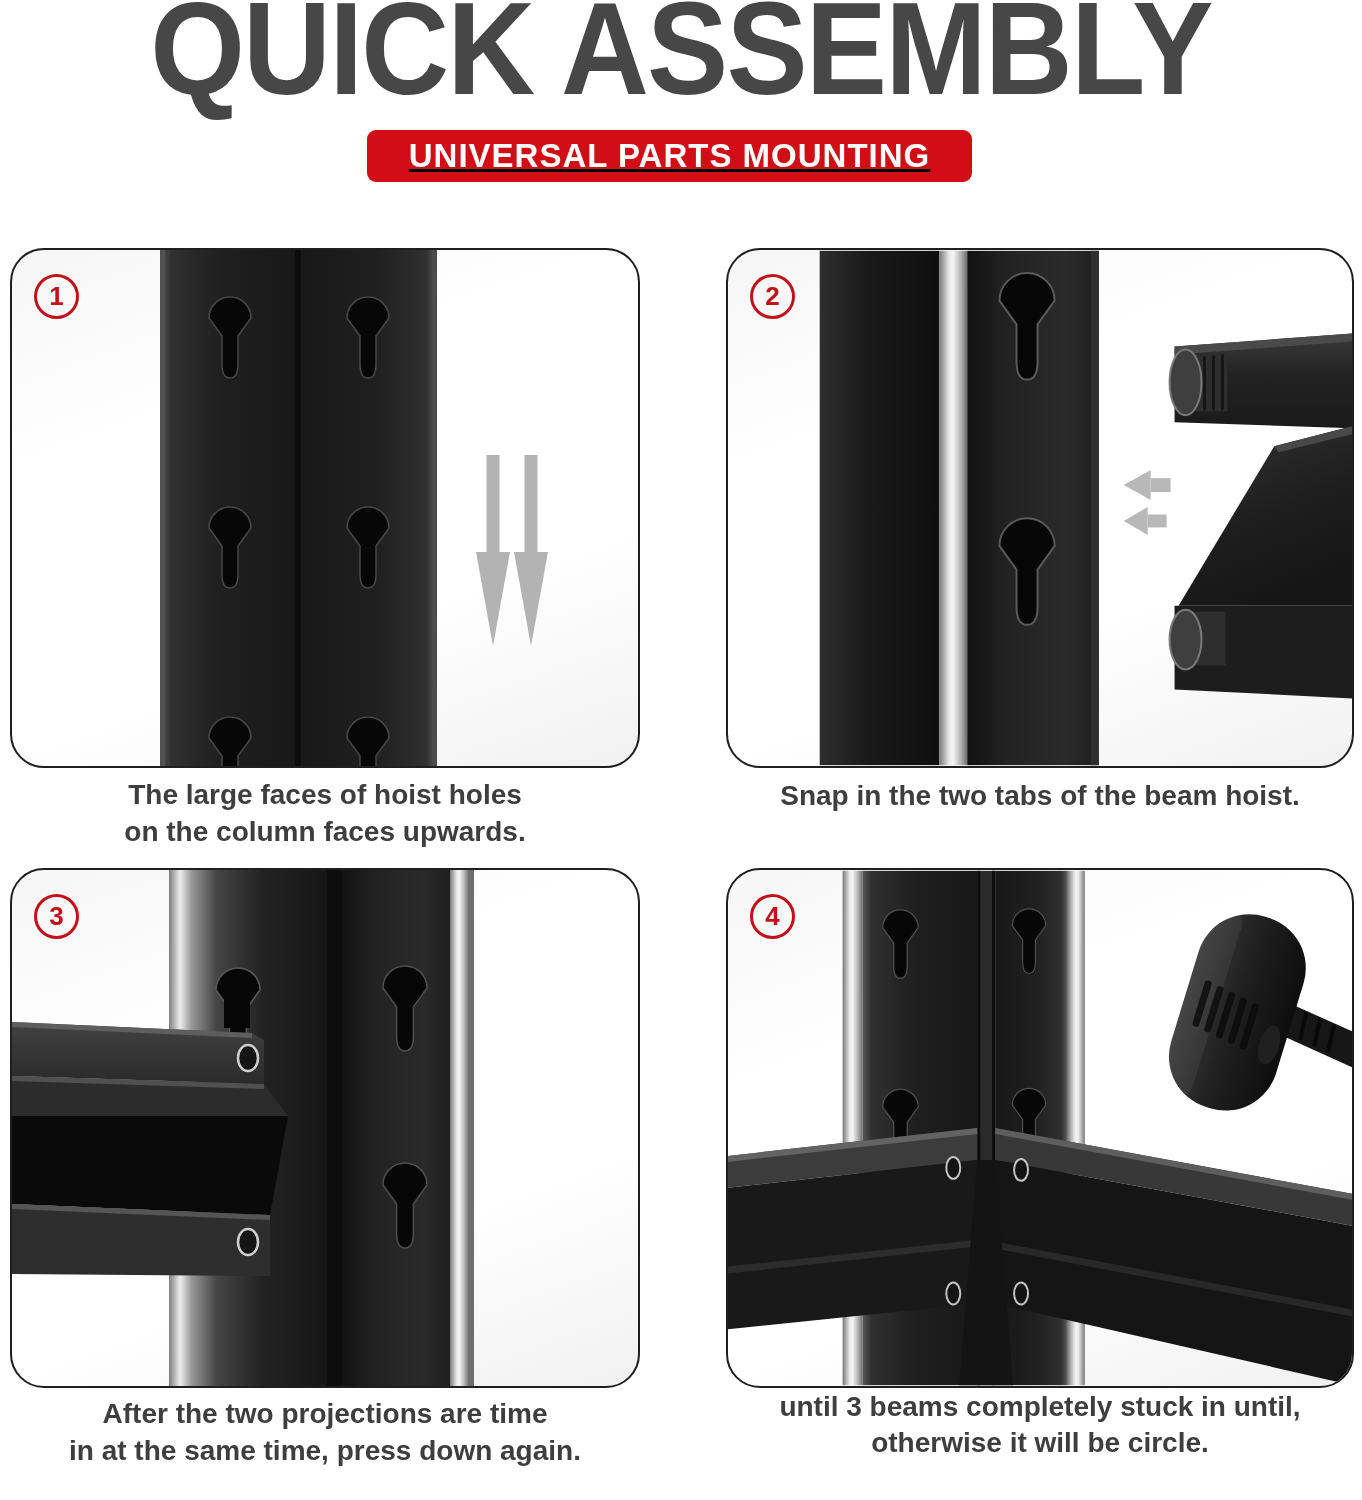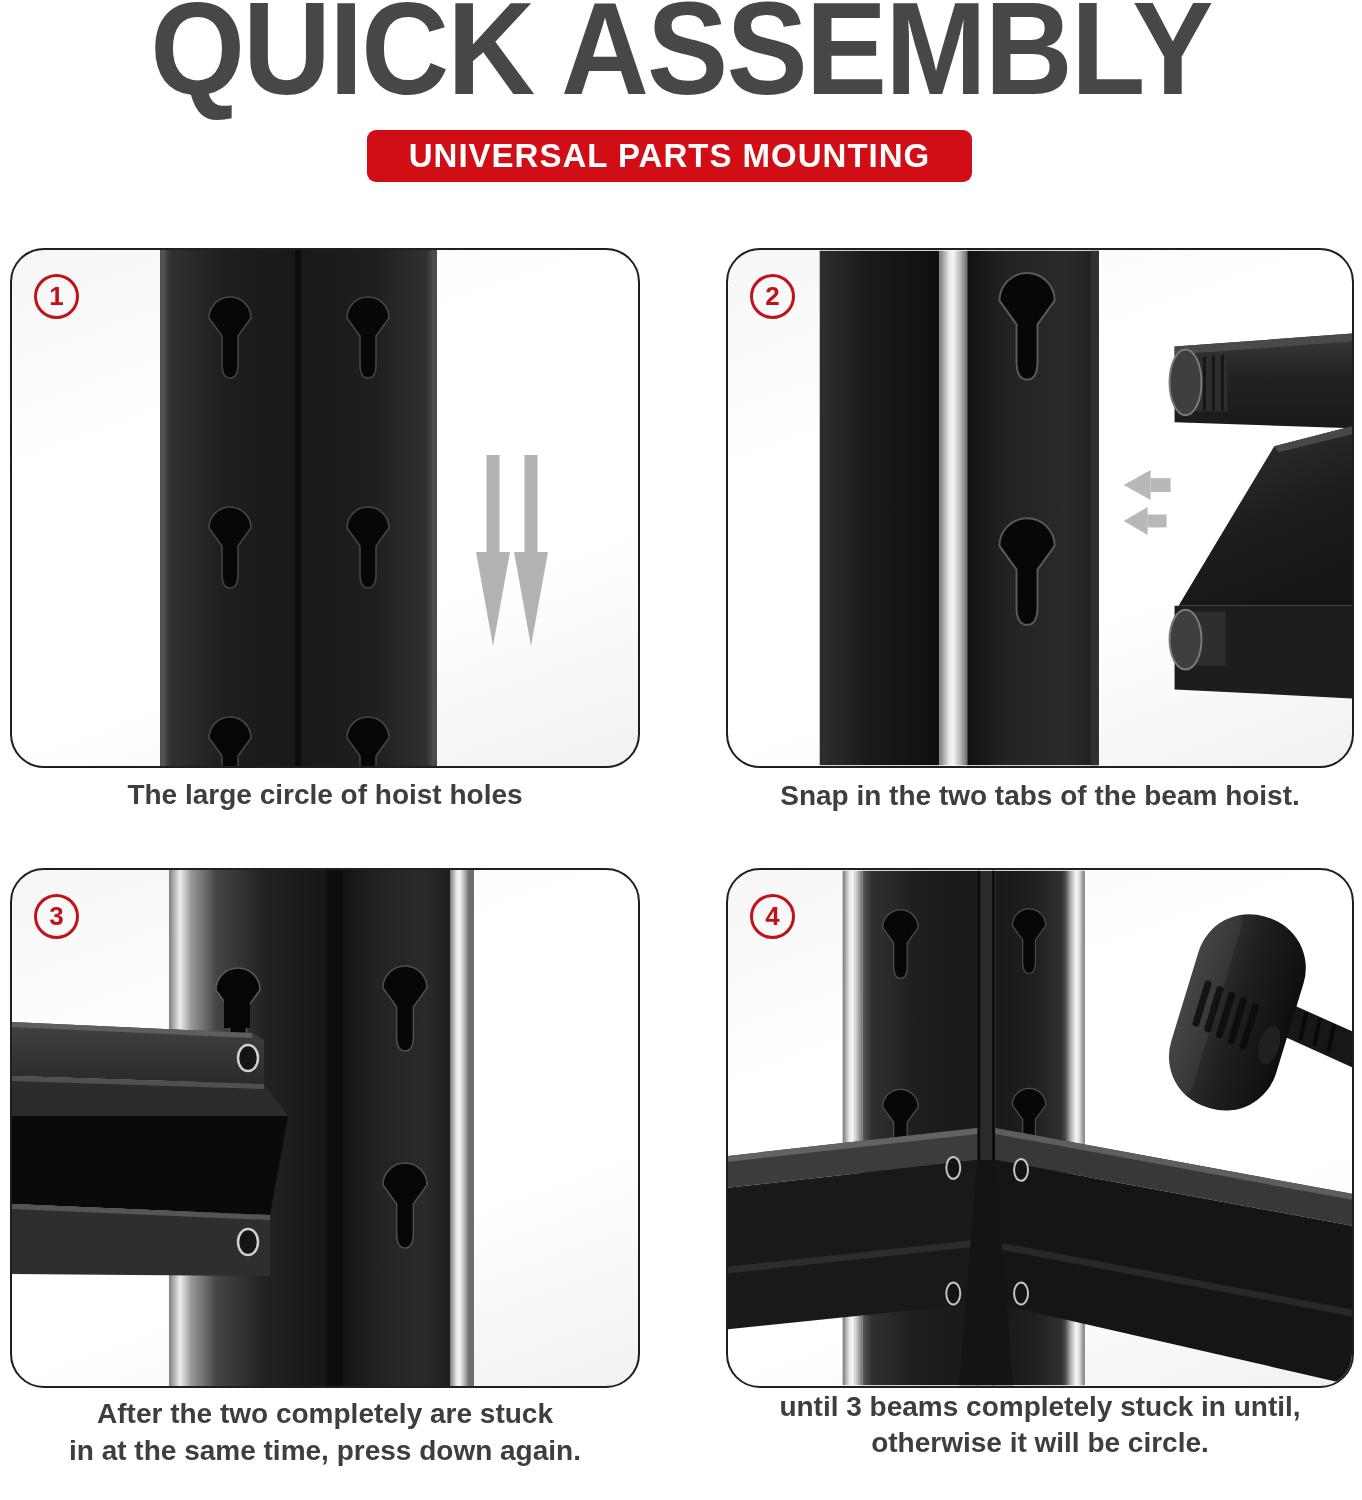--- a/index.html
+++ b/index.html
@@ -9,21 +9,21 @@
   }
   .title{
     position:absolute;top:-17px;left:0;width:100%;text-align:center;
     font-size:131px;line-height:131px;font-weight:bold;color:#474747;
     letter-spacing:-2px;transform:scaleX(0.93);transform-origin:50% 50%;
     white-space:nowrap;margin:0;
   }
   .banner{
     position:absolute;left:367px;top:130px;width:605px;height:52px;
     background:#d10e15;border-radius:9px;
-    display:flex;align-items:center;justify-content:center;
+    display:flex;align-items:center;justify-content:center;text-decoration:underline;
   }
   .banner span{color:#ffffff;font-weight:bold;font-size:33px;letter-spacing:1px;white-space:nowrap;}
   .panel{
     position:absolute;width:630px;height:520px;box-sizing:border-box;
     border:2px solid #1f1f1f;border-radius:34px;overflow:hidden;
     background:linear-gradient(160deg,#f6f6f6 0%,#ffffff 30%,#ffffff 68%,#f1f1f1 100%);
   }
   #p1{left:10px;top:248px}
   #p2{left:726px;top:248px;width:628px}
   #p3{left:10px;top:868px}
@@ -283,27 +283,28 @@
           <ellipse cx="40" cy="22" rx="10" ry="20" fill="#202020"></ellipse>
         </g>
       </g>
     </svg>
     <div class="badge">
       <span>4</span>
     </div>
   </section>
 
   <div class="caption c1">
-    <div>The large circle of hoist holes</div>
+    <div>The large faces of hoist holes</div>
+    <div>on the column faces upwards.</div>
   </div>
   <div class="caption c2">
     <div>Snap in the two tabs of the beam hoist.</div>
   </div>
   <div class="caption c3">
-    <div>After the two completely are stuck</div>
+    <div>After the two projections are time</div>
     <div>in at the same time, press down again.</div>
   </div>
   <div class="caption c4">
     <div>until 3 beams completely stuck in until,</div>
     <div>otherwise it will be circle.</div>
   </div>
 
 </div>
 
 </body></html>

